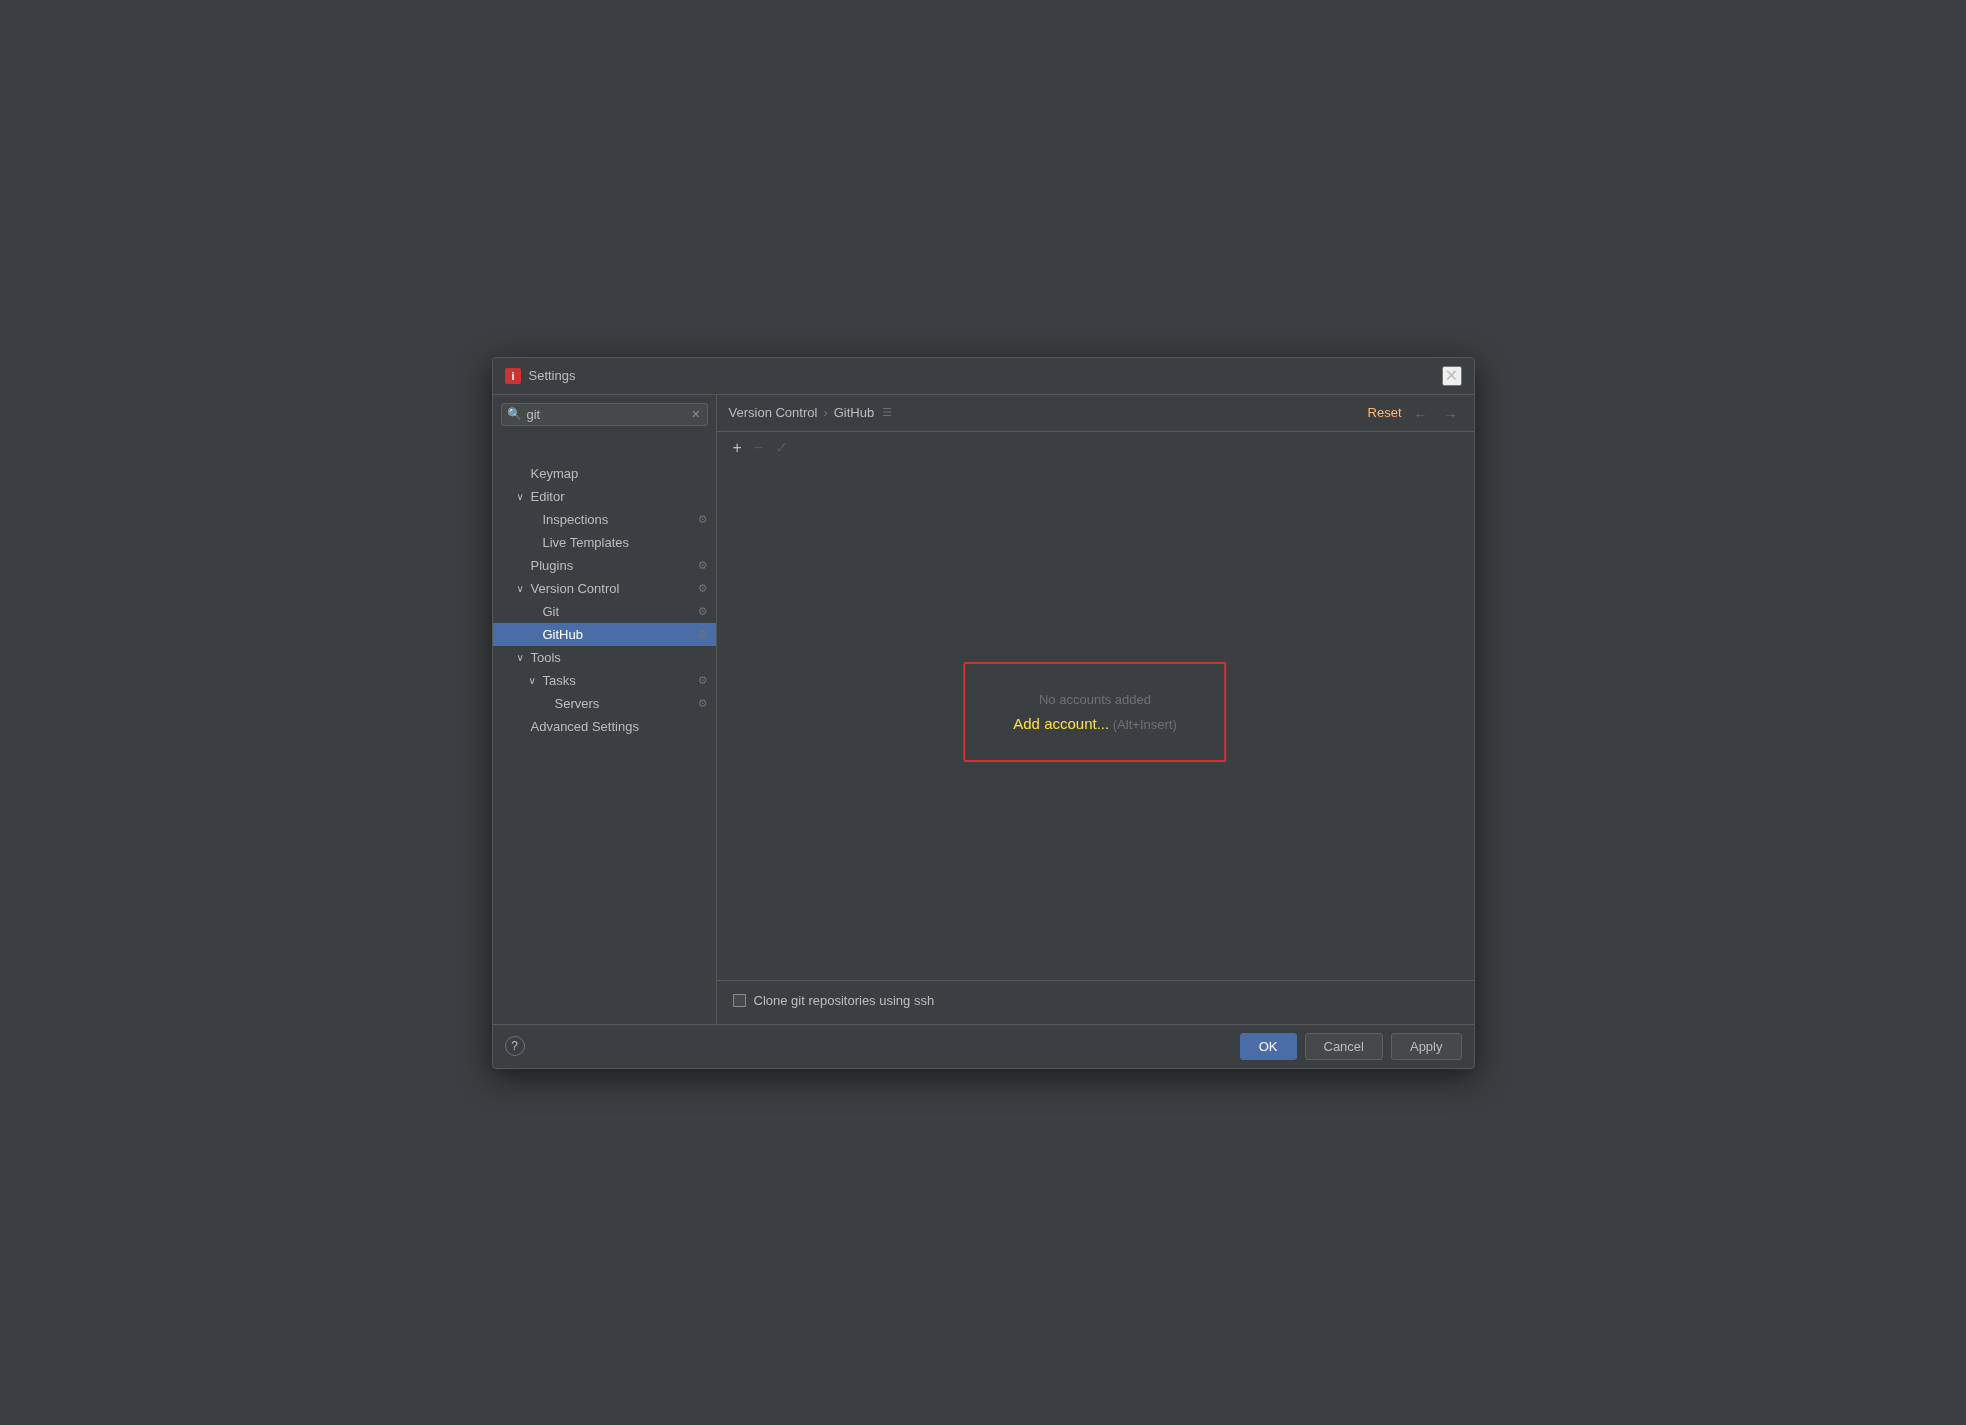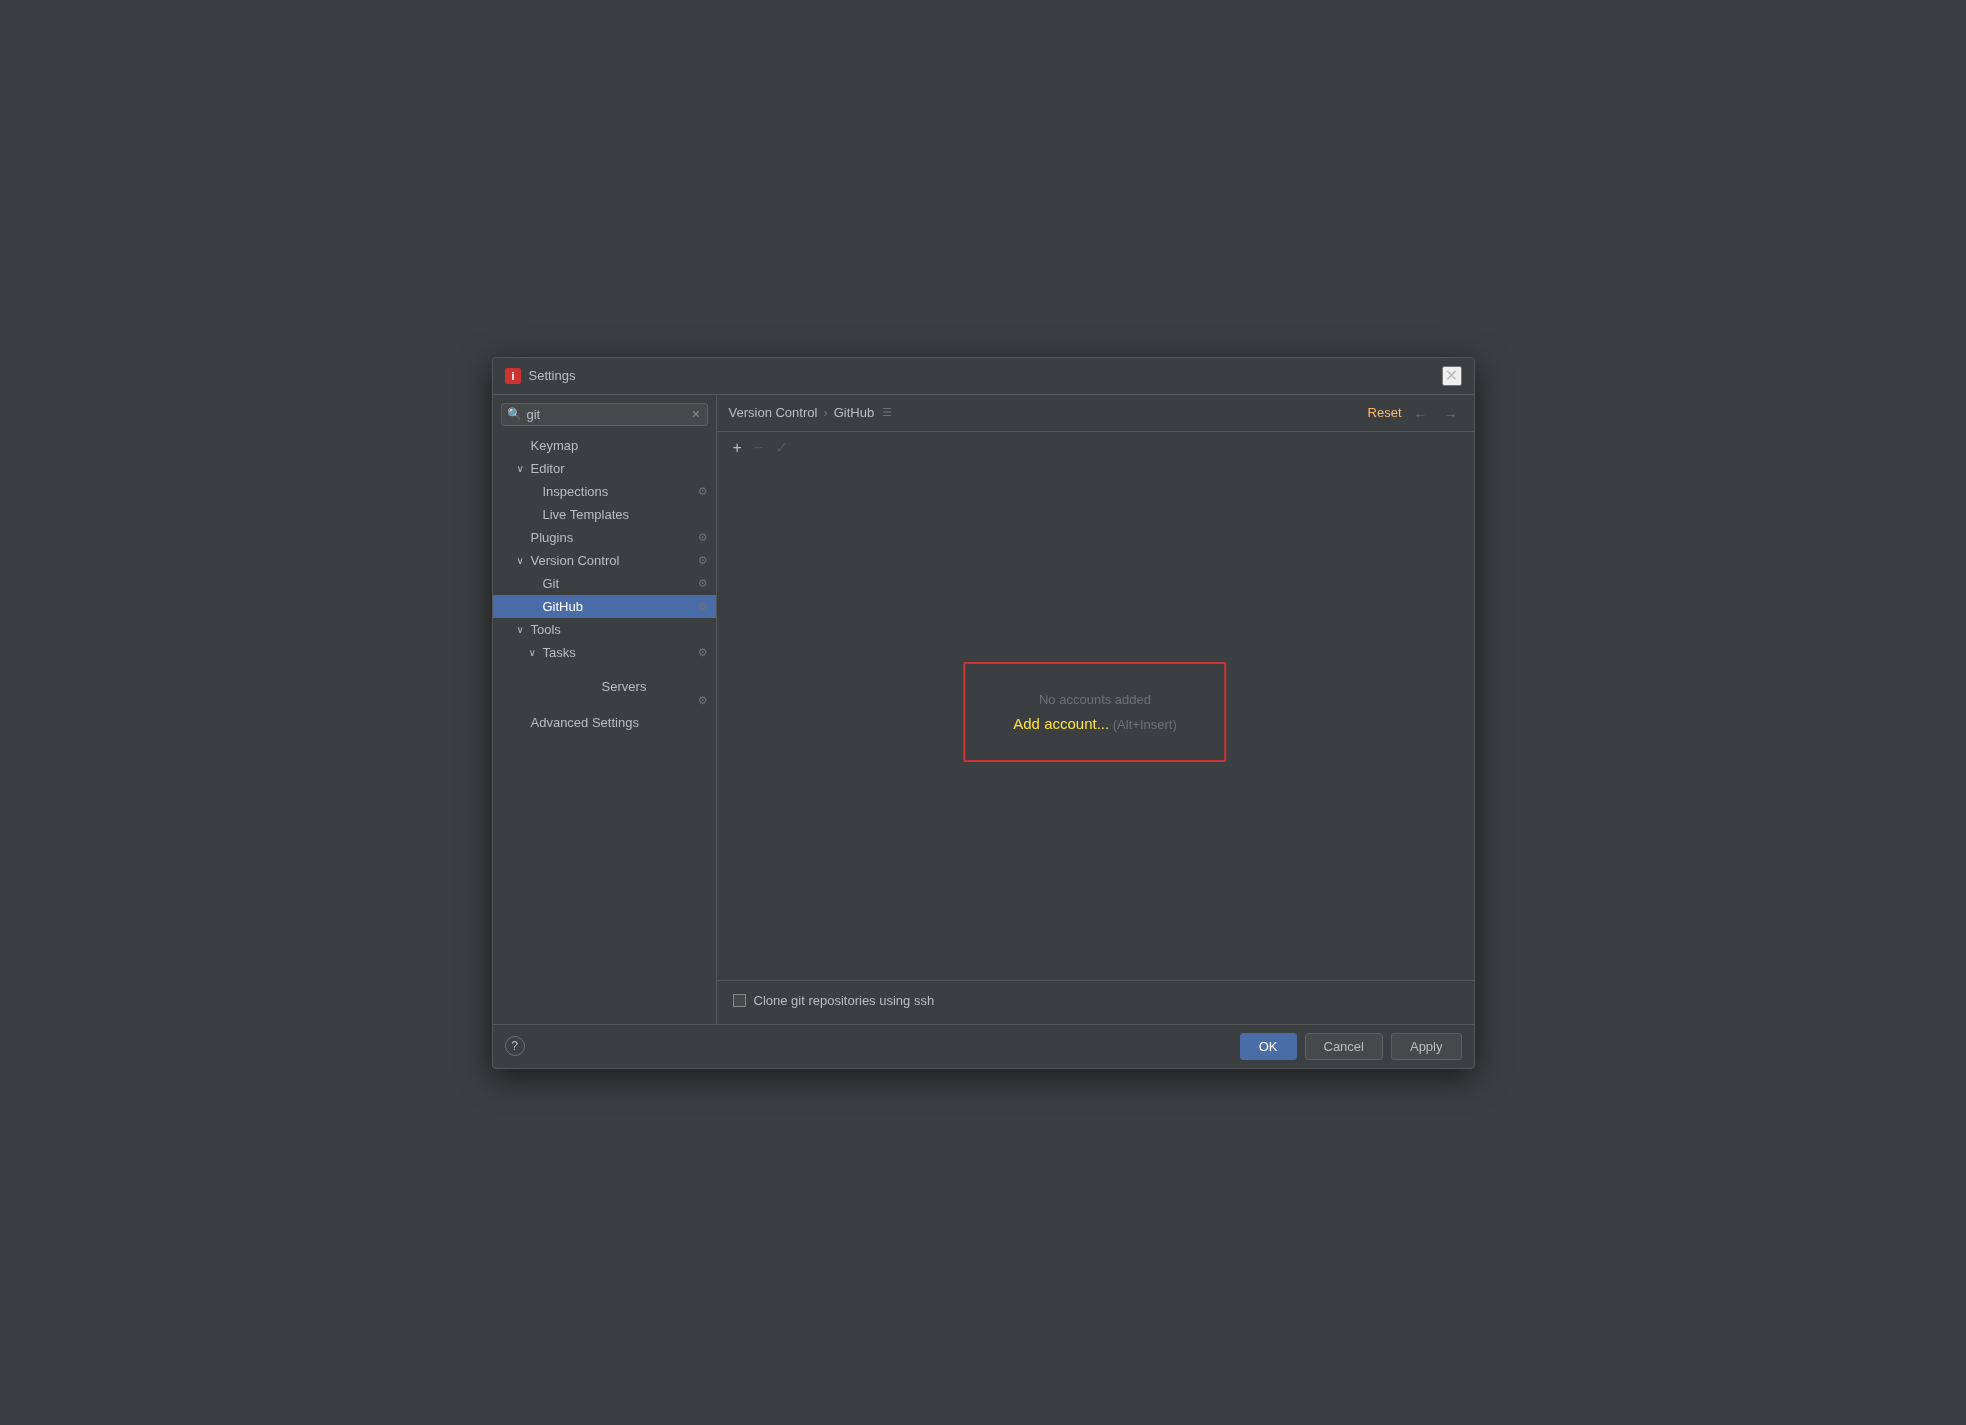--- a/index.html
+++ b/index.html
@@ -98,20 +98,21 @@
       min-width: 0;
     }
     .search-clear {
       color: #8c8c8c;
       cursor: pointer;
       font-size: 11px;
     }
     .nav-tree {
       padding: 2px 0;
       flex: 1;
+      margin-top: 28px;
     }
     .nav-item {
       padding: 4px 8px 4px 12px;
       cursor: pointer;
       display: flex;
       align-items: center;
       color: #bbbcbe;
       font-size: 13px;
     }
     .nav-item.selected { background: #4a6da7; color: #fff; }
@@ -122,21 +123,21 @@
       display: inline-block;
       width: 10px;
     }
     .nav-item .gear-icon {
       margin-left: auto;
       font-size: 11px;
       color: #6e7173;
     }
     .nav-item-indent1 { padding-left: 24px; }
     .nav-item-indent2 { padding-left: 36px; }
-    .nav-item-indent3 { padding-left: 48px; flex-direction: column; }
+    .nav-item-indent3 { padding-left: 48px; }
     
     .main-content {
       flex: 1;
       display: flex;
       flex-direction: column;
       background: #3c3f41;
       overflow: hidden;
     }
     
     .content-header {

